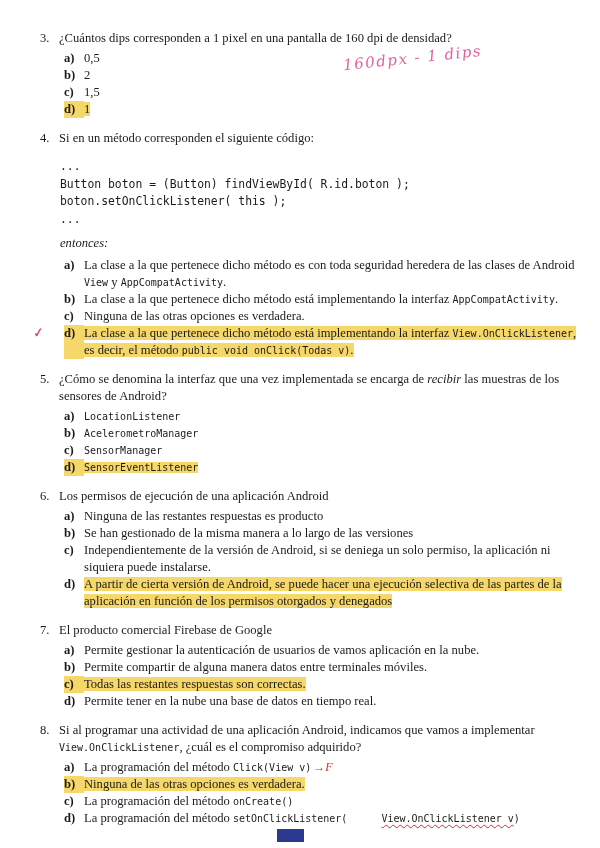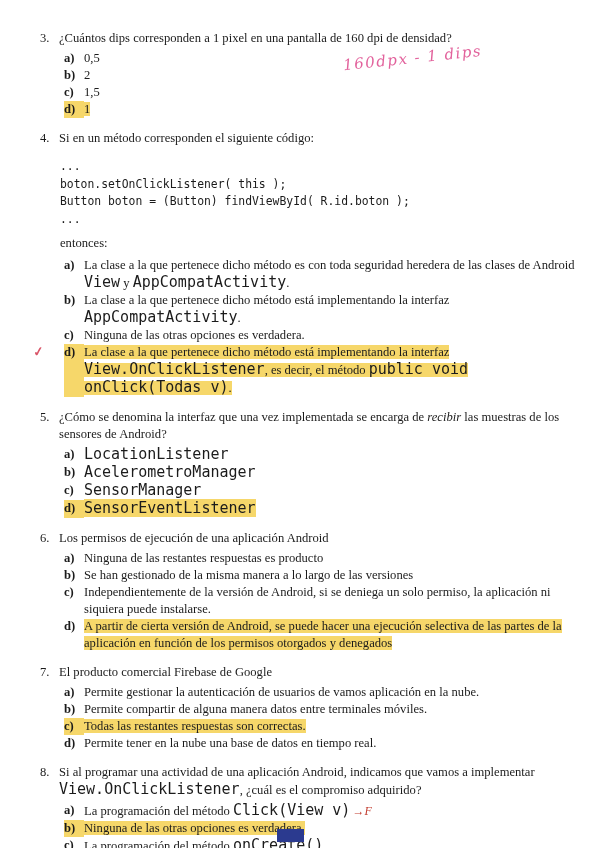--- a/index.html
+++ b/index.html
@@ -11,24 +11,24 @@
   .page{position:relative;width:600px;height:848px;box-sizing:border-box;
         padding:30px 18px 0 40px;font-size:12.6px;line-height:17px;}
   .question{margin-bottom:12px;}
   .q-head{display:flex;margin-bottom:3px;}
   .q-num{width:19px;flex:0 0 auto;}
   .q-text{flex:1;}
   .options{padding-left:24px;}
   .option{display:flex;position:relative;}
   .opt-letter{width:20px;flex:0 0 auto;font-weight:700;}
   .opt-body{flex:1;}
-  .code{font-family:"DejaVu Sans Mono","Liberation Mono",monospace;font-size:15px;}
+  .code{font-family:"DejaVu Sans Mono","Liberation Mono",monospace;font-size:10px;}
   .codeblock{margin:11px 0 7px 20px;font-family:"DejaVu Sans Mono","Liberation Mono",monospace;
              font-size:11.4px;line-height:17.5px;}
-  .entonces{margin:0 0 5px 20px;}
+  .entonces{margin:0 0 5px 20px;font-style:italic;}
   .hl{background:#f6d76a;}
   .em{font-style:italic;text-align:right;}
   .hw{position:absolute;left:343px;top:50px;color:#e2629c;font-style:italic;
       font-size:15px;letter-spacing:1.5px;transform:rotate(-6deg);
       font-family:"DejaVu Serif",serif;white-space:nowrap;}
   .check{position:absolute;left:-31px;top:-1px;color:#d95568;font-size:13px;
          font-weight:700;transform:rotate(-8deg);}
   .hw-red{color:#c0392b;font-size:12px;margin-left:2px;font-style:italic;}
   .wavy{text-decoration:underline wavy #cc3333 1px;text-underline-offset:2px;margin-left:34px;}
   .stamp{position:absolute;left:277px;top:829px;width:27px;height:13px;background:#2b3a8f;}
@@ -68,22 +68,22 @@
 
   <section class="question">
     <div class="q-head">
       <span class="q-num">4.</span>
       <div class="q-text">
         <span>Si en un método corresponden el siguiente código:</span>
       </div>
     </div>
     <div class="codeblock">
       <div>...</div>
+      <div>Button boton = (Button) findViewById( R.id.boton );</div>
       <div>boton.setOnClickListener( this );</div>
-      <div>Button boton = (Button) findViewById( R.id.boton );</div>
       <div>...</div>
     </div>
     <div class="entonces">entonces:</div>
     <div class="options">
       <div class="option">
         <span class="opt-letter">a)</span>
         <span class="opt-body"><span>La clase a la que pertenece dicho método es con toda seguridad heredera de las clases de Android </span><span class="code">View</span><span> y </span><span class="code">AppCompatActivity</span><span>.</span></span>
       </div>
       <div class="option">
         <span class="opt-letter">b)</span>

